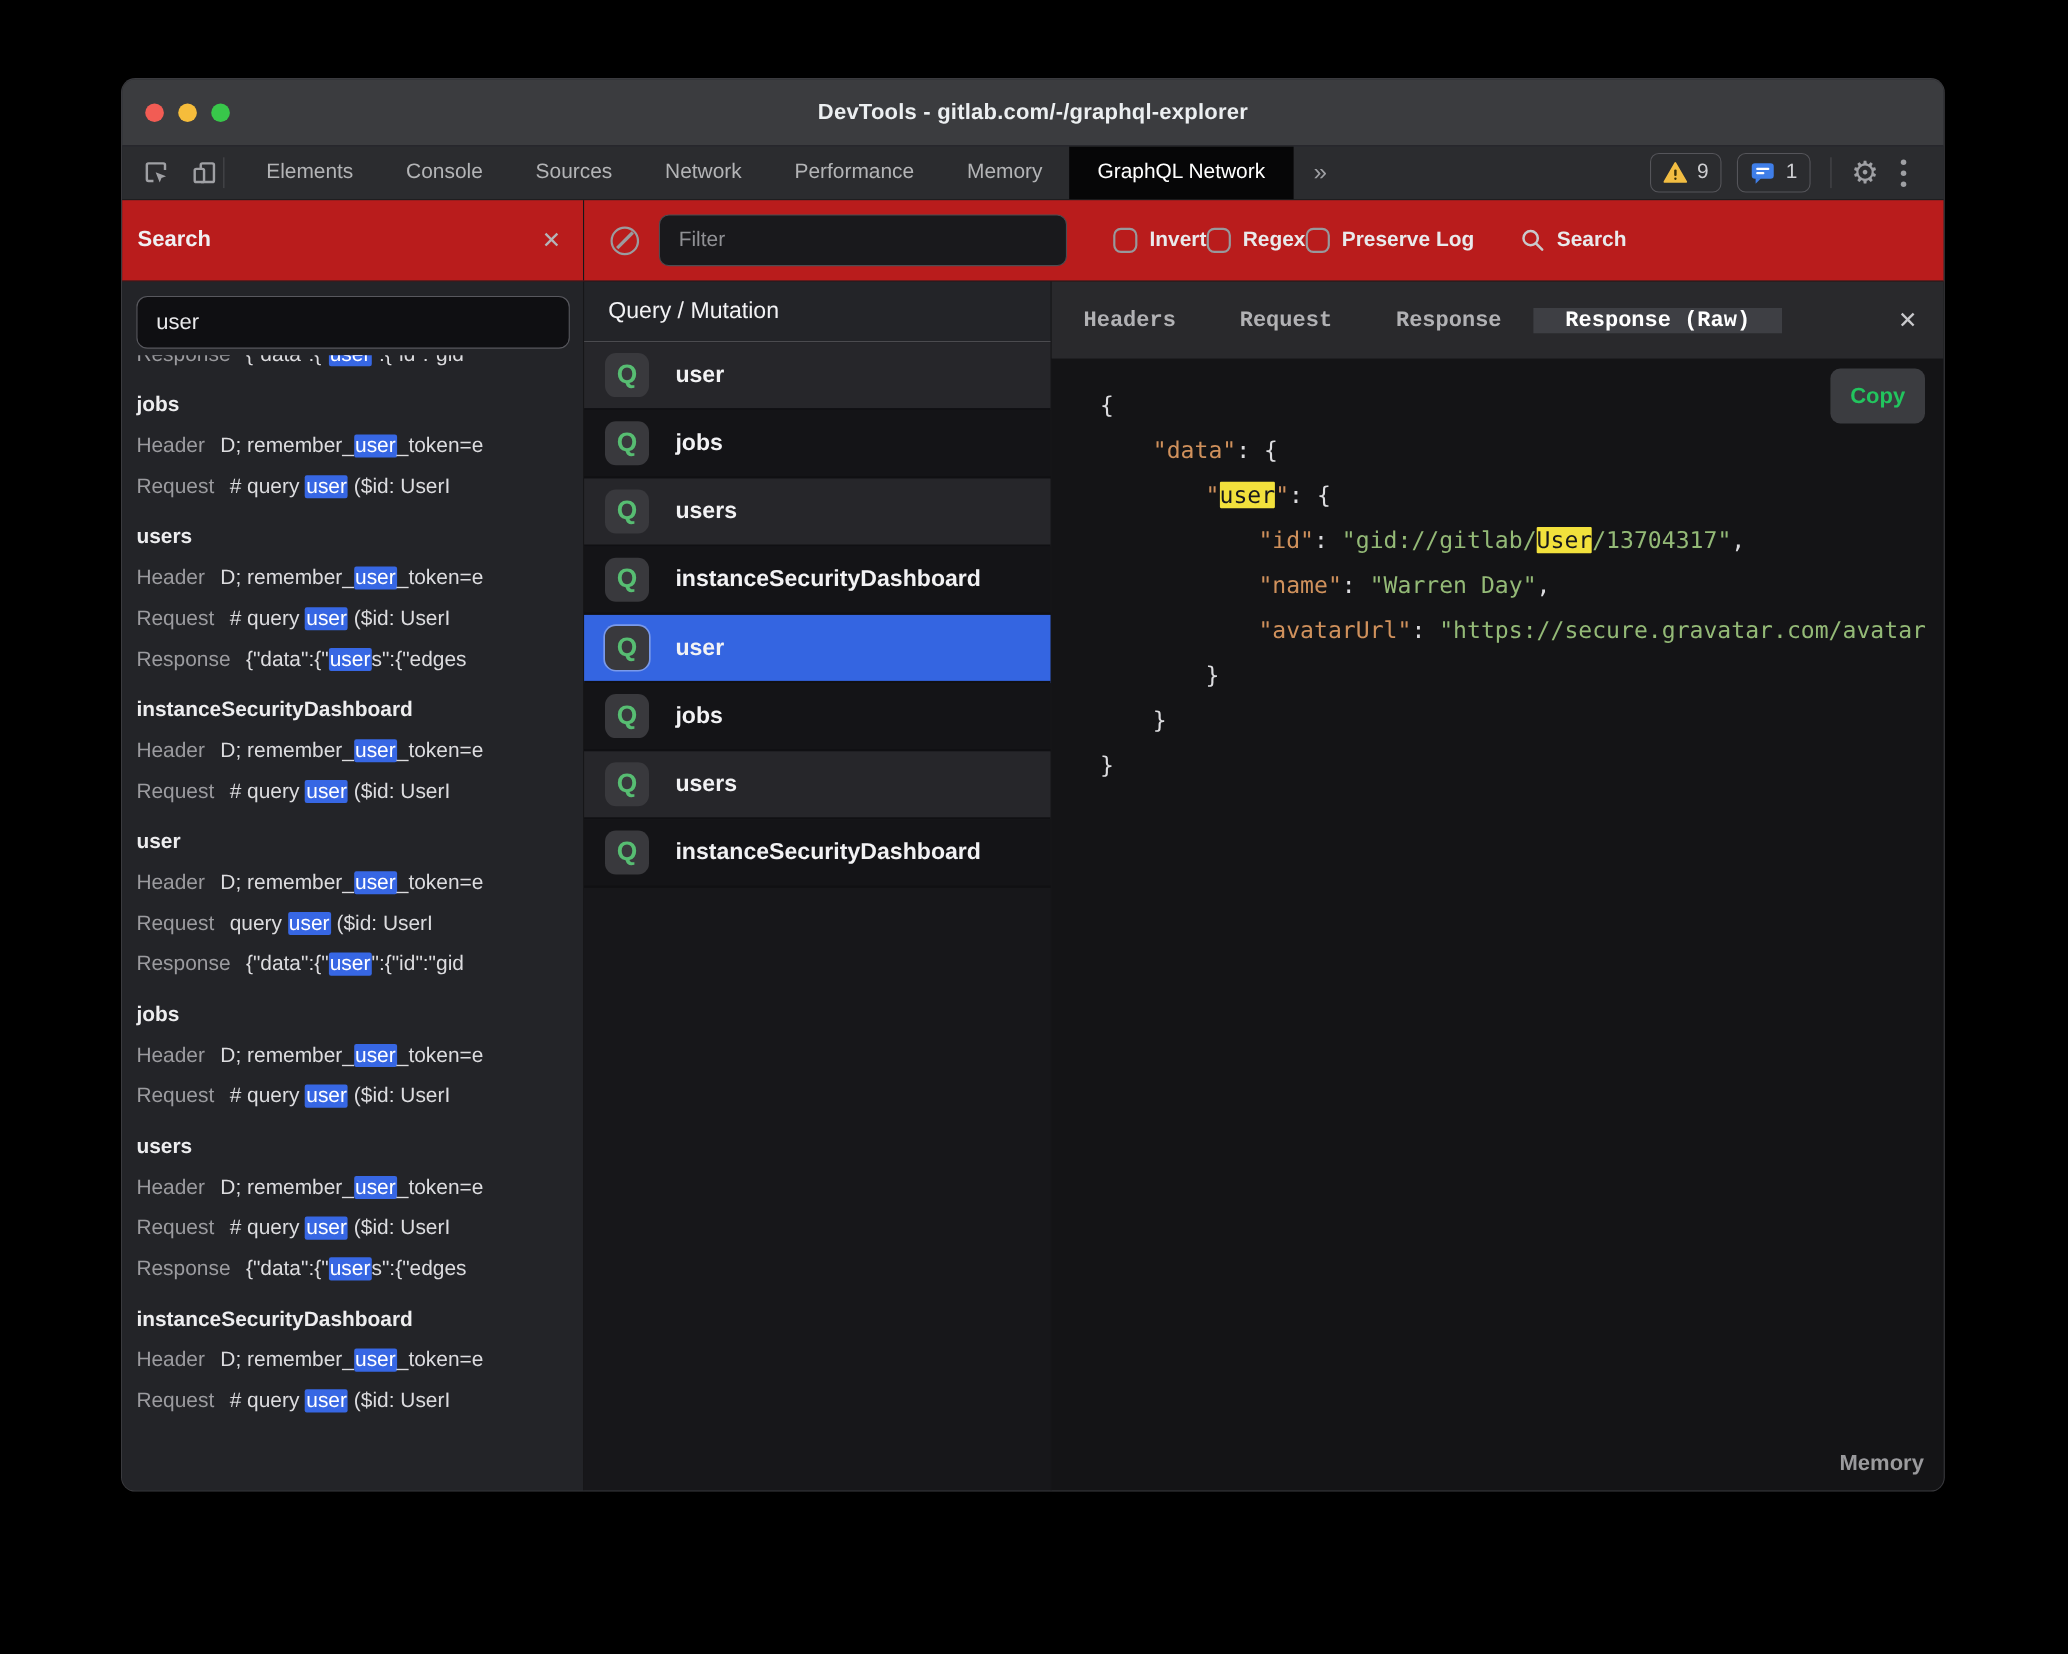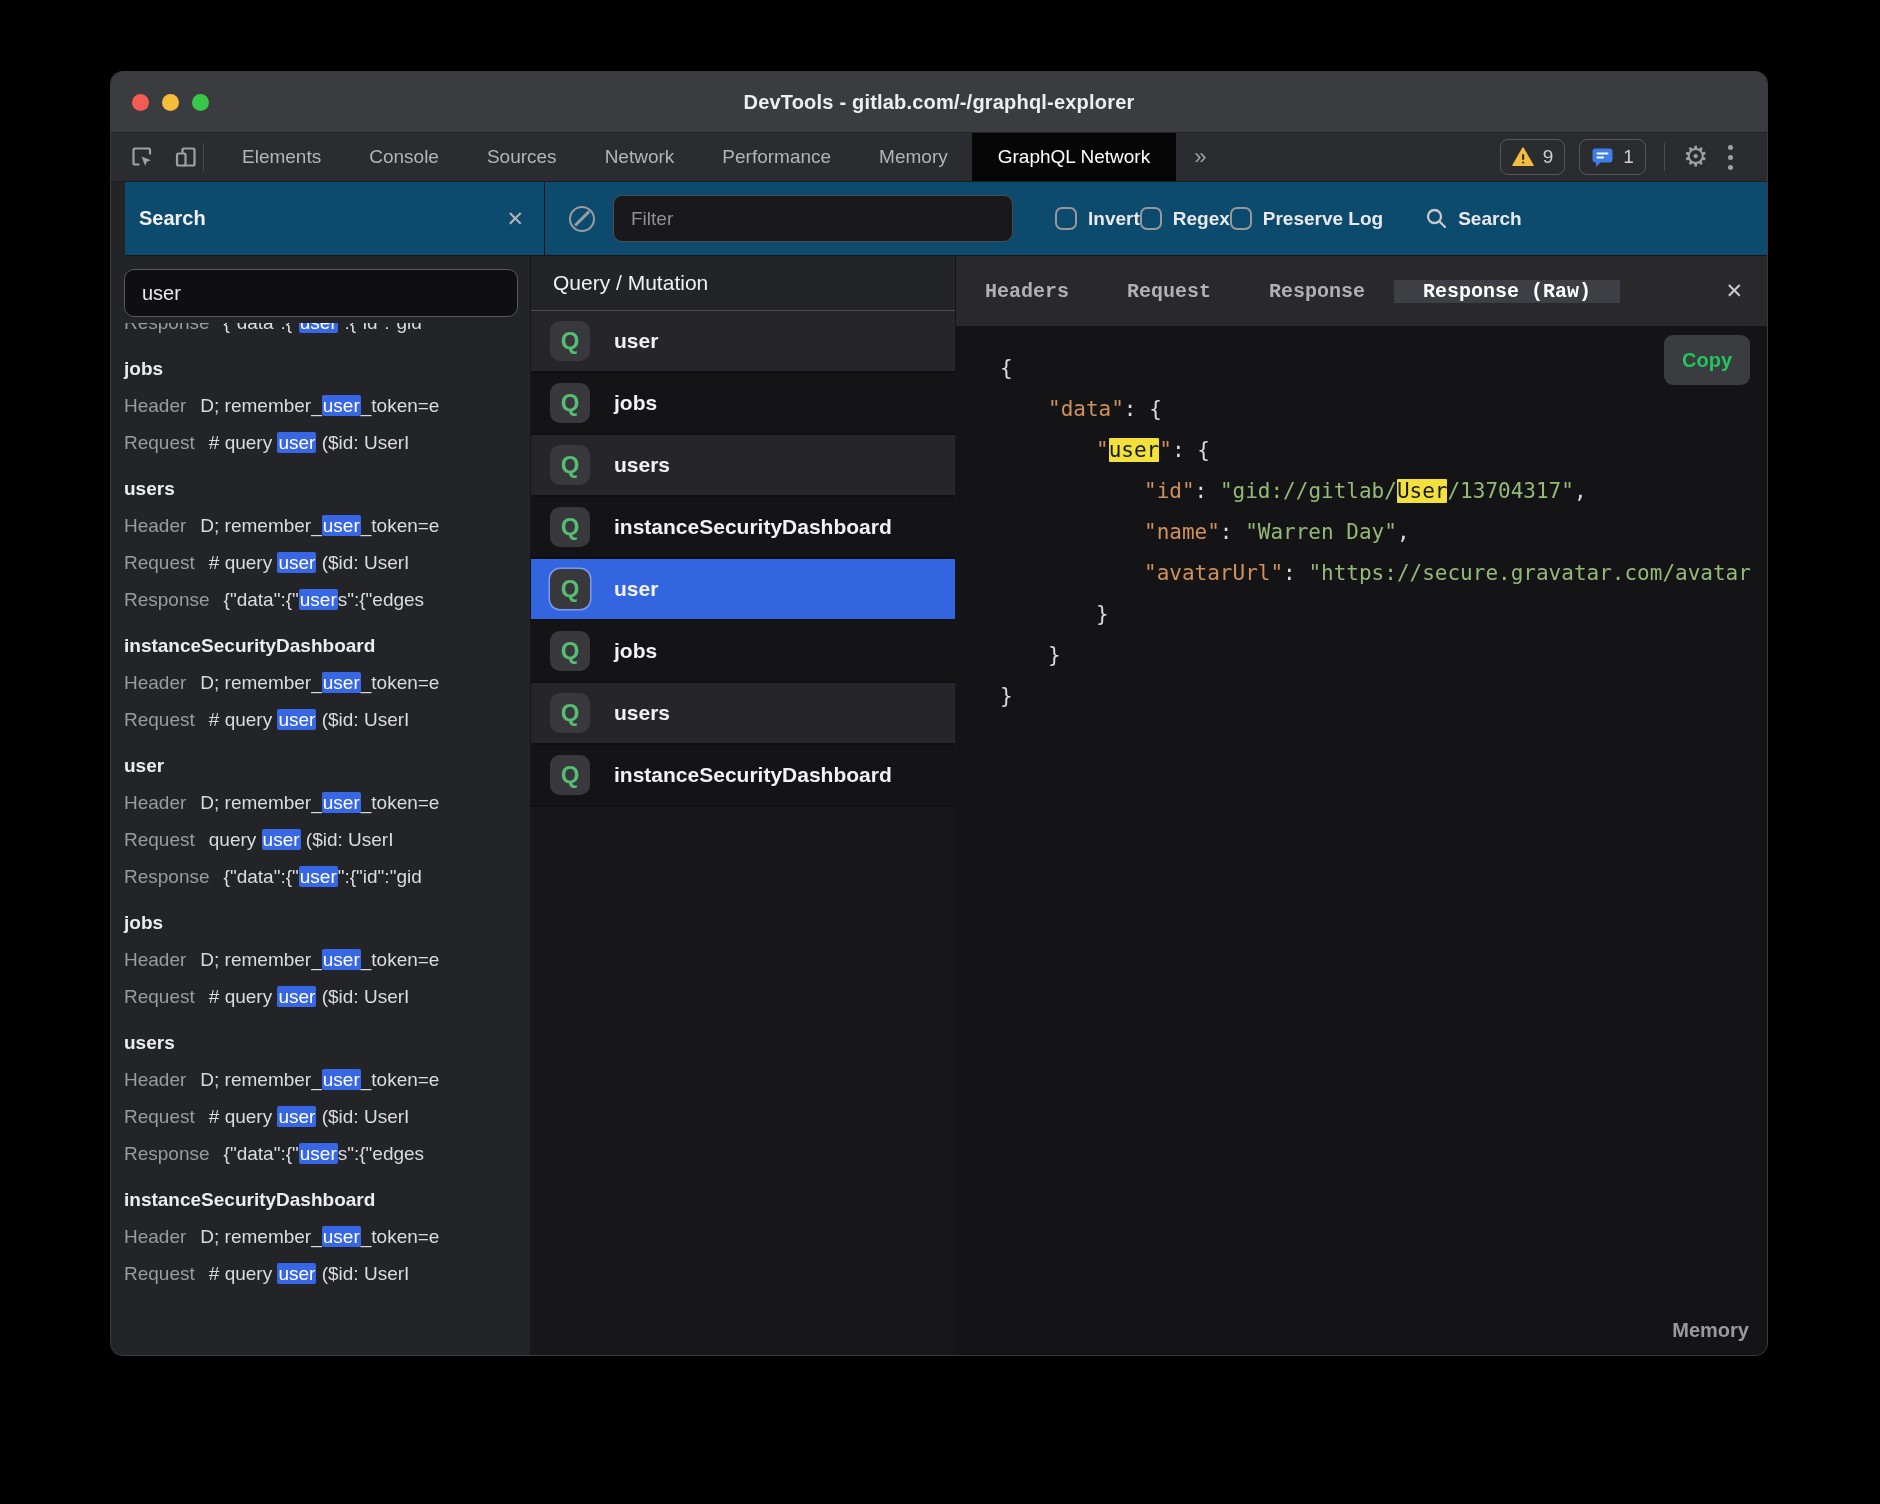--- a/index.html
+++ b/index.html
@@ -33,31 +33,31 @@
   .chevron { display:flex; align-items:center; color:#9fa0a4; font-size:22px; padding:0 18px; }
   .tabbar-right { margin-left:auto; display:flex; align-items:center; gap:14px; padding-right:28px; }
   .badge-box { height:36px; border:1.5px solid #55555a; border-radius:8px; display:flex;
                align-items:center; gap:9px; padding:0 11px; }
   .badge-count { color:#cfcfd2; font-size:19px; }
   .kebab { display:flex; flex-direction:column; gap:5px; padding:0 6px; }
   .kebab i { width:5px; height:5px; border-radius:50%; background:#9fa0a4; display:block; }
   .gear { font-size:28px; color:#9fa0a4; line-height:1; font-family:"DejaVu Sans",sans-serif; }
 
   
-  .toolrow { height:74px; flex:0 0 74px; background:#0c4a6e; border-bottom:1px solid #161618; display:flex;margin-left:14px; }
+  .toolrow { height:74px; flex:0 0 74px; background:#b91c1c; border-bottom:1px solid #161618; display:flex; }
   .searchhead { flex:0 0 420px; width:420px; border-right:1px solid #161618; display:flex;
                 align-items:center; padding:0 20px 0 14px; }
   .searchhead .title { color:#f0f0f2; font-size:20px; font-weight:700; }
   .xicon { margin-left:auto; color:#b4b4b8; font-size:21px; line-height:1; }
   .maintools { flex:1; display:flex; align-items:center; padding-left:24px; }
   .block-icon { width:26px; height:26px; position:relative; flex:0 0 26px; }
   .block-icon .c { position:absolute; inset:0; border:2.5px solid #9b9b9f; border-radius:50%; }
   .block-icon .s { position:absolute; left:3px; top:11px; width:20px; height:2.5px; background:#9b9b9f;
                    transform:rotate(-45deg); }
-  .filter-input { margin-left:18px; width:400px; height:47px; border-radius:9px; background:#19191c;
+  .filter-input { margin-left:18px; width:371px; height:47px; border-radius:9px; background:#19191c;
                   border:1px solid #4c4c51; color:#e8e8ea; font-size:19px; padding:0 17px;
                   font-family:inherit; outline:none; }
   .filter-input::placeholder { color:#8f9094; }
   .checkgroup { display:flex; align-items:flex-end; margin-left:42px; }
   .check { display:flex; align-items:center; gap:11px; }
   .checkbox { width:22px; height:23px; border:2px solid #98989c; border-radius:7px; background:transparent; }
   .check .lbl { color:#e9e9eb; font-size:19px; font-weight:600; }
   .toolsearch { display:flex; align-items:center; gap:10px; margin-left:42px; }
   .toolsearch .lbl { color:#e9e9eb; font-size:19px; font-weight:600; }
 

